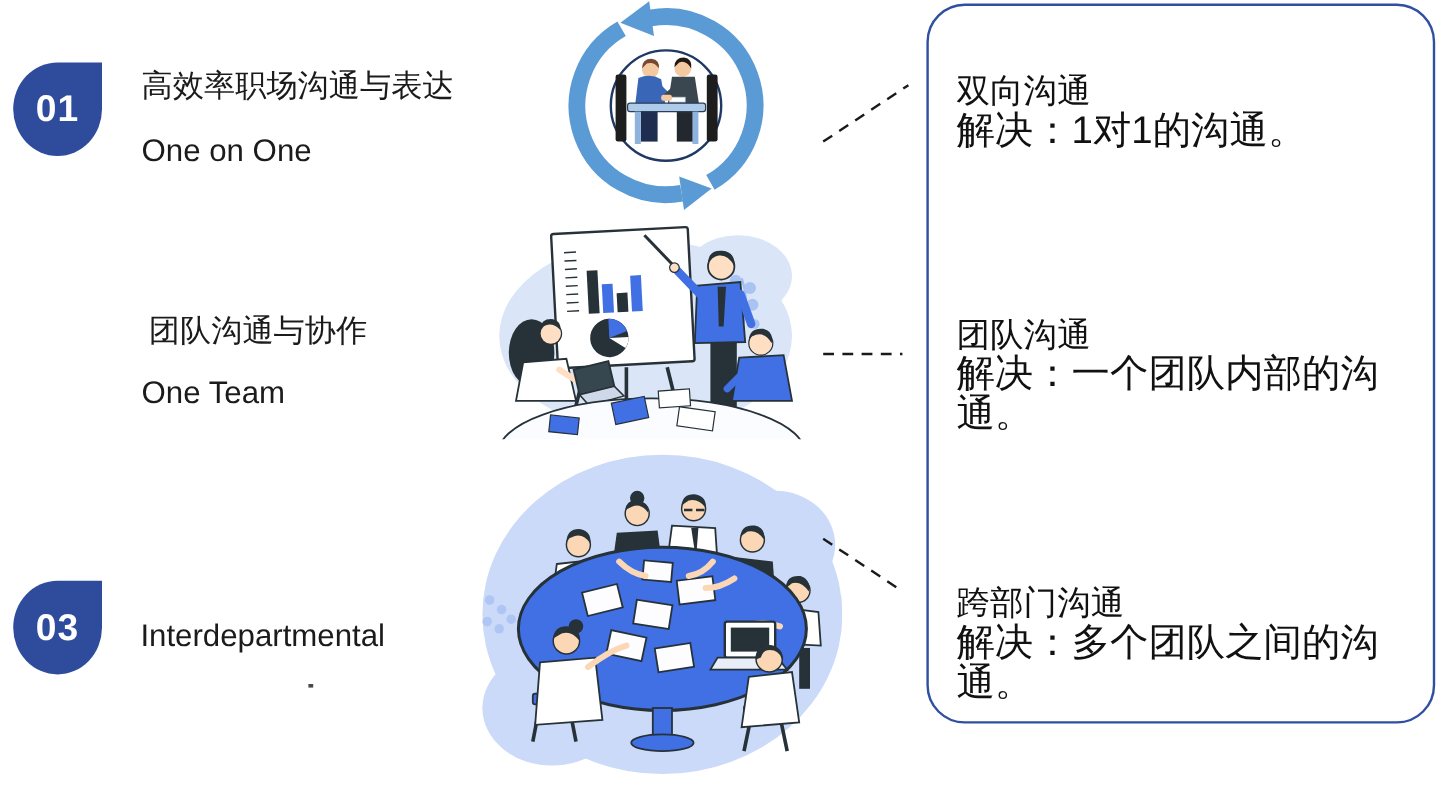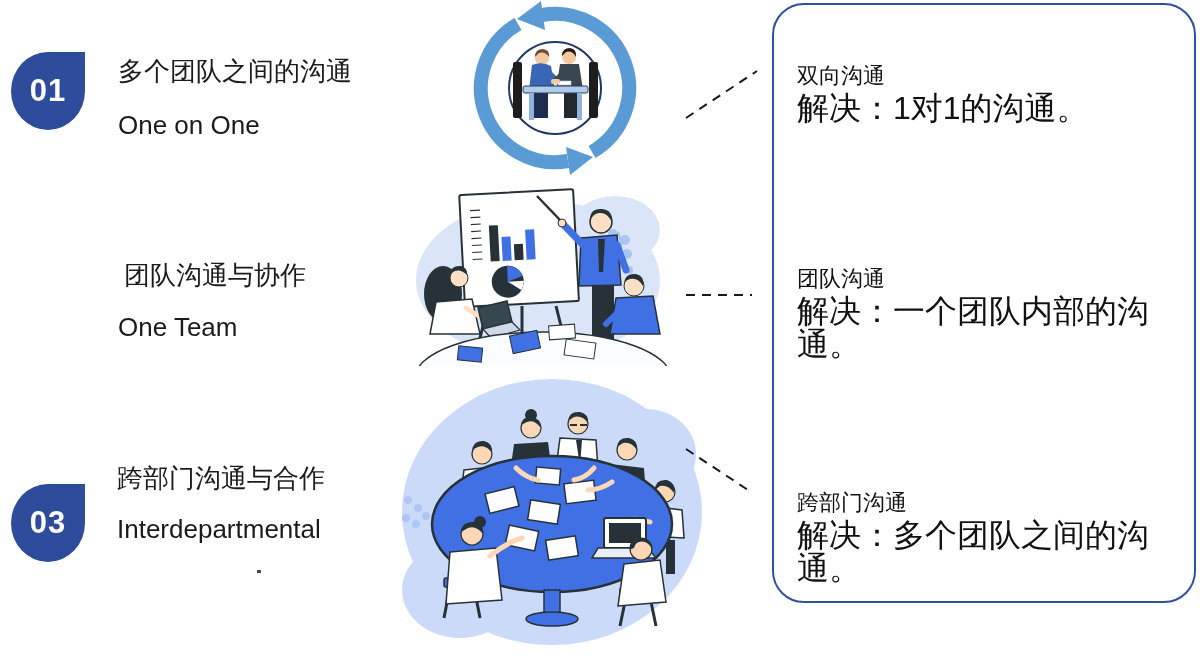--- a/index.html
+++ b/index.html
@@ -27,43 +27,42 @@
     position:absolute; font-size:26px; color:#1b1b1b; white-space:nowrap;
   }
 
   
   .panel {
     position:absolute; left:772px; top:3px; width:424px; height:600px;
     border:2px solid #2F4FA0; border-radius:32px; box-sizing:border-box;
     background:#ffffff;
   }
   .panel-entry { position:absolute; left:23px; width:380px; color:#111111; }
-  .panel-entry .heading { font-size:22px; line-height:33px; }
+  .panel-entry .heading { font-size:28px; line-height:33px; }
   .panel-entry .desc    { font-size:32px; line-height:33px; }
   .pe1 { top:54px; } .pe2 { top:257px; } .pe3 { top:457px;margin-top:24px; }
 
   .illu { position:absolute; }
   .connector-layer { position:absolute; left:0; top:0; width:1200px; height:670px; pointer-events:none; }
 
   .speck { position:absolute; left:257px; top:570px; width:4px; height:3px; background:#4a4a44; }
 </style>
 </head>
 <body>
 
 <div class="canvas">
 
   <div class="badge b1">01</div>
-  <div class="step-title" style="left:118px; top:54px;">多个团队之间的沟通</div>
+  <div class="step-title" style="left:118px; top:54px;">高效率职场沟通与表达</div>
   <div class="step-sub" style="left:118px; top:110px;">One on One</div>
 
   <div class="step-title" style="left:124px; top:258px;">团队沟通与协作</div>
   <div class="step-sub" style="left:118px; top:312px;">One Team</div>
 
   <div class="badge b3">03</div>
-  <div class="step-title" style="left:117px; top:461px;">跨部门沟通与合作</div>
   <div class="step-sub" style="left:117px; top:514px;text-align:center;">Interdepartmental</div>
 
   <svg class="illu" style="left:455px; top:0px;" width="200" height="178" viewBox="0 0 200 178">
     <path d="M137 152 A74 74 0 0 0 87 15" stroke="#5B9BD5" stroke-width="14" fill="none"></path>
     <polygon points="62,19 90,30 86,1" fill="#5B9BD5"></polygon>
     <path d="M63 24 A74 74 0 0 0 113 161" stroke="#5B9BD5" stroke-width="14" fill="none"></path>
     <polygon points="138,157 115,175 111,147" fill="#5B9BD5"></polygon>
     <circle cx="100" cy="88" r="46" fill="#ffffff" stroke="#1F3864" stroke-width="2"></circle>
     <g>
       <rect x="58" y="62" width="9" height="56" rx="2" fill="#1d1d1d"></rect>

